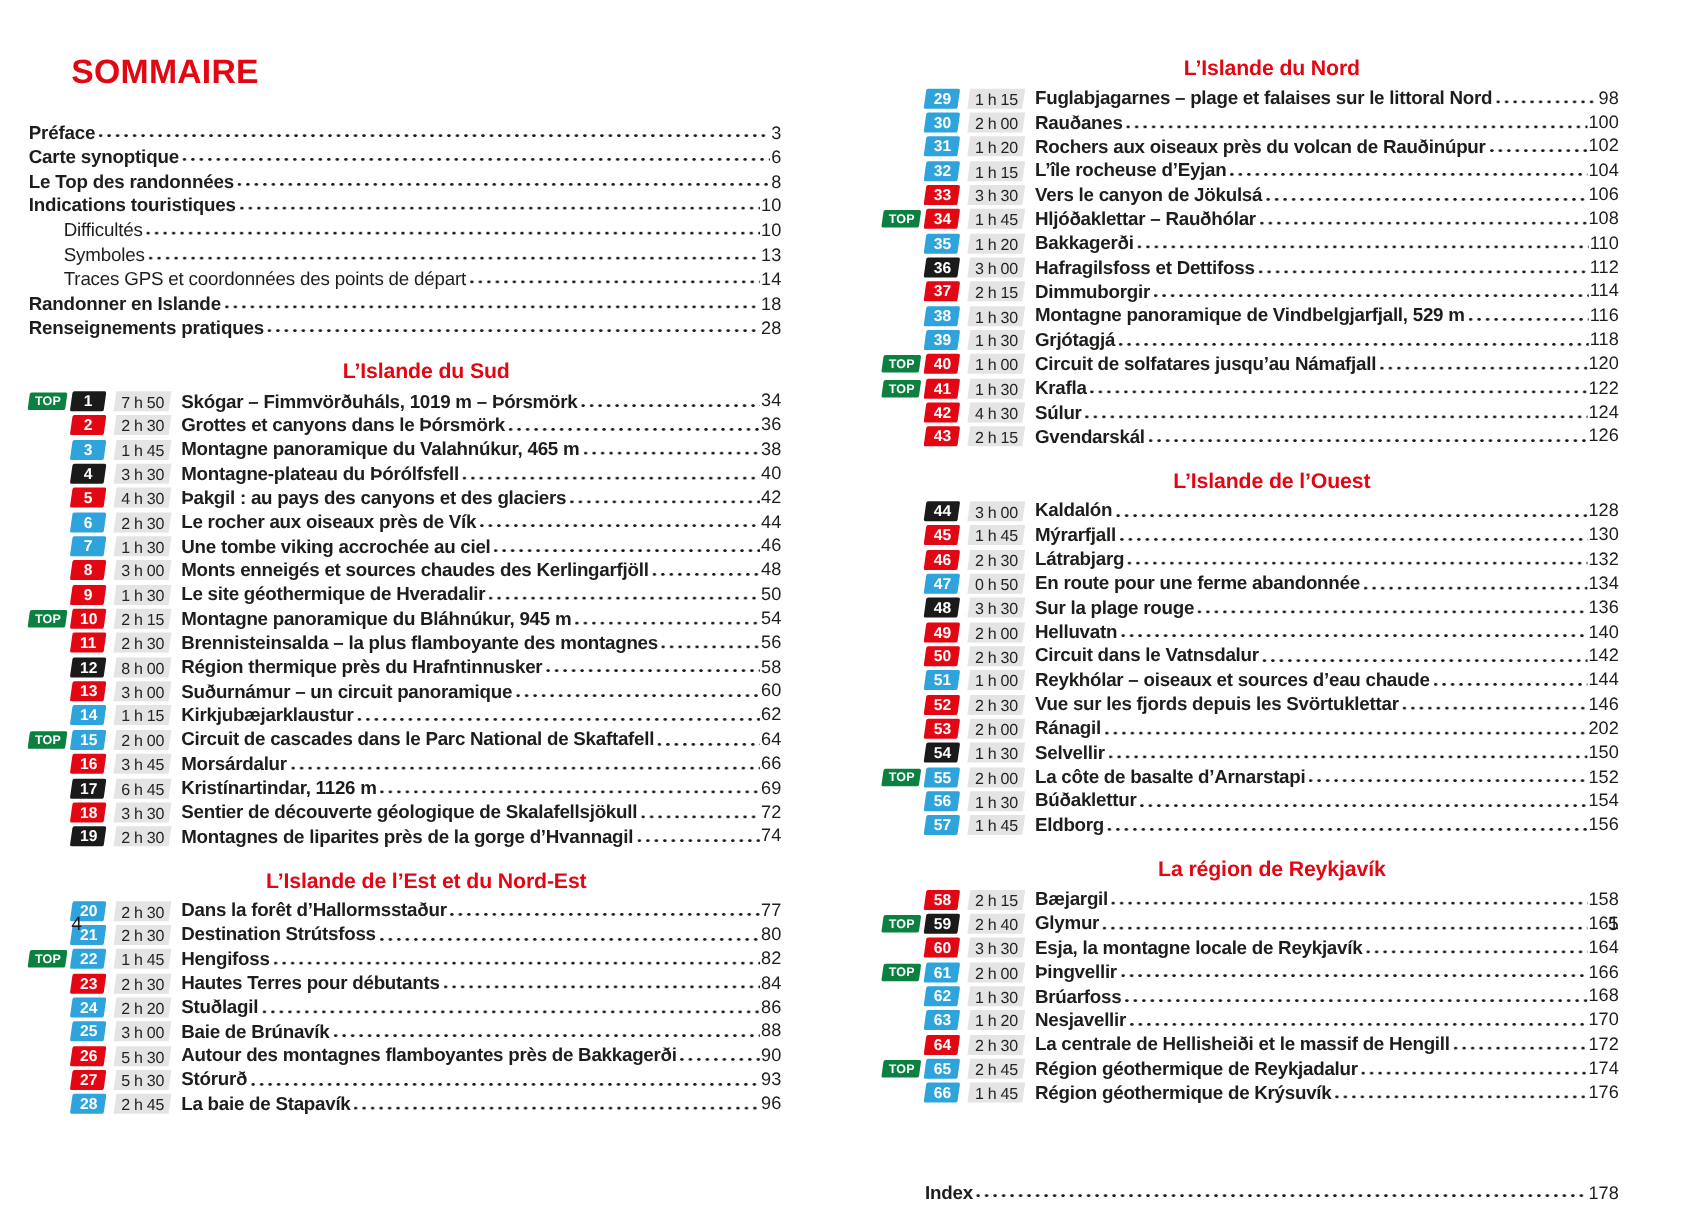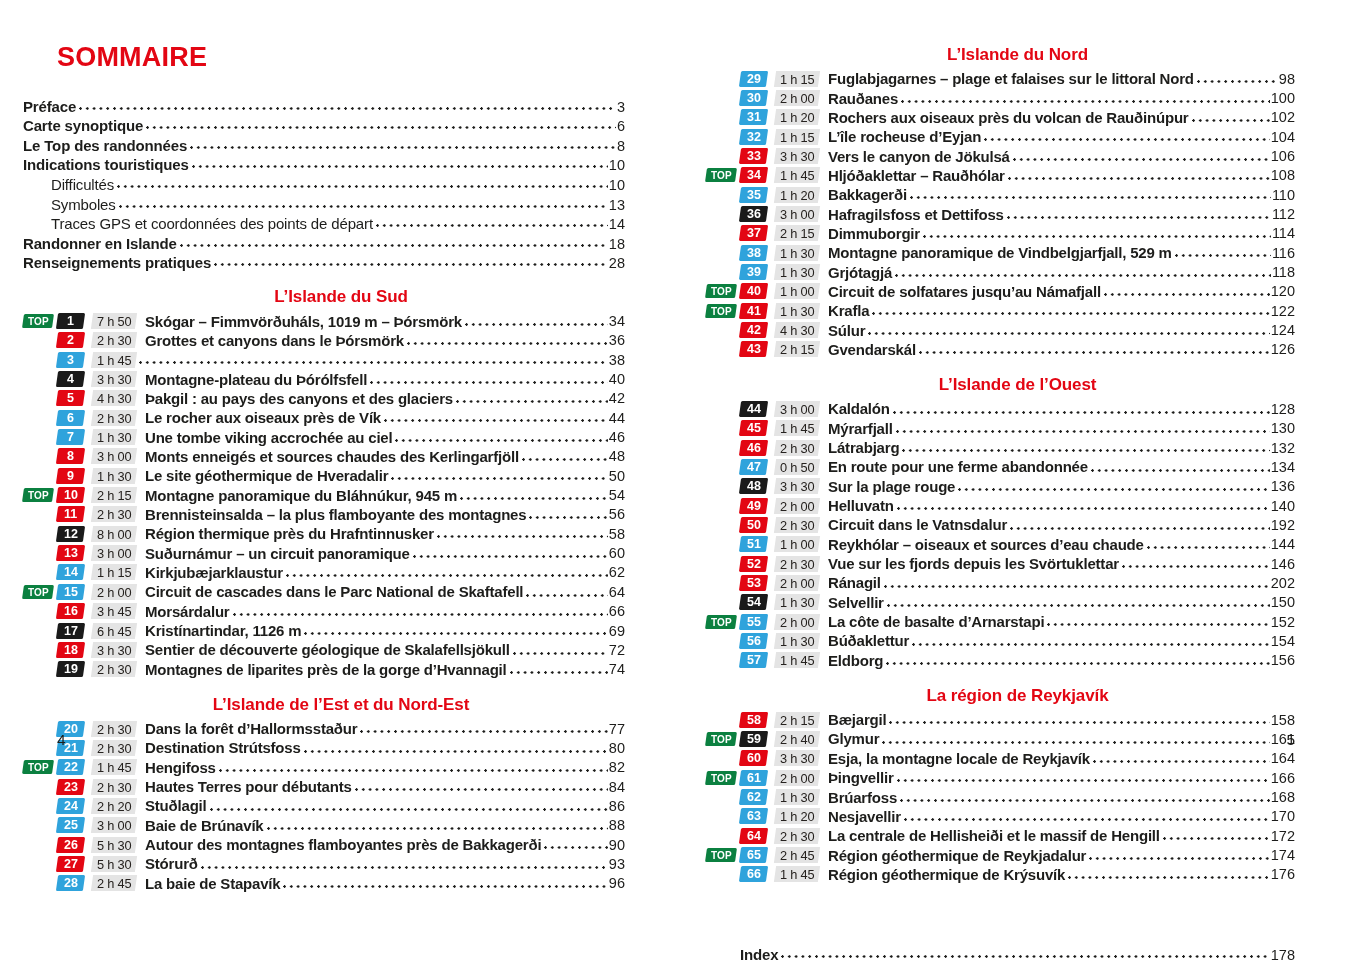--- a/index.html
+++ b/index.html
@@ -159,20 +159,21 @@
             <span class="entry-page">36</span>
           </div>
           <div class="entry-row">
             <span class="top-slot"></span>
             <span class="num-badge" style="background: rgb(47, 163, 220);">
               <span class="nb-text">3</span>
             </span>
             <span class="duration">
               <span class="du-text">1 h 45</span>
             </span>
+            <span class="entry-title">Montagne panoramique du Valahnúkur, 465 m</span>
             <span class="leader"></span>
             <span class="entry-page">38</span>
           </div>
           <div class="entry-row">
             <span class="top-slot"></span>
             <span class="num-badge" style="background: rgb(26, 26, 26);">
               <span class="nb-text">4</span>
             </span>
             <span class="duration">
               <span class="du-text">3 h 30</span>
@@ -762,21 +763,21 @@
           <div class="entry-row">
             <span class="top-slot"></span>
             <span class="num-badge" style="background: rgb(227, 6, 19);">
               <span class="nb-text">50</span>
             </span>
             <span class="duration">
               <span class="du-text">2 h 30</span>
             </span>
             <span class="entry-title">Circuit dans le Vatnsdalur</span>
             <span class="leader"></span>
-            <span class="entry-page">192</span>
+            <span class="entry-page">142</span>
           </div>
           <div class="entry-row">
             <span class="top-slot"></span>
             <span class="num-badge" style="background: rgb(47, 163, 220);">
               <span class="nb-text">51</span>
             </span>
             <span class="duration">
               <span class="du-text">1 h 00</span>
             </span>
             <span class="entry-title">Reykhólar – oiseaux et sources d’eau chaude</span>

